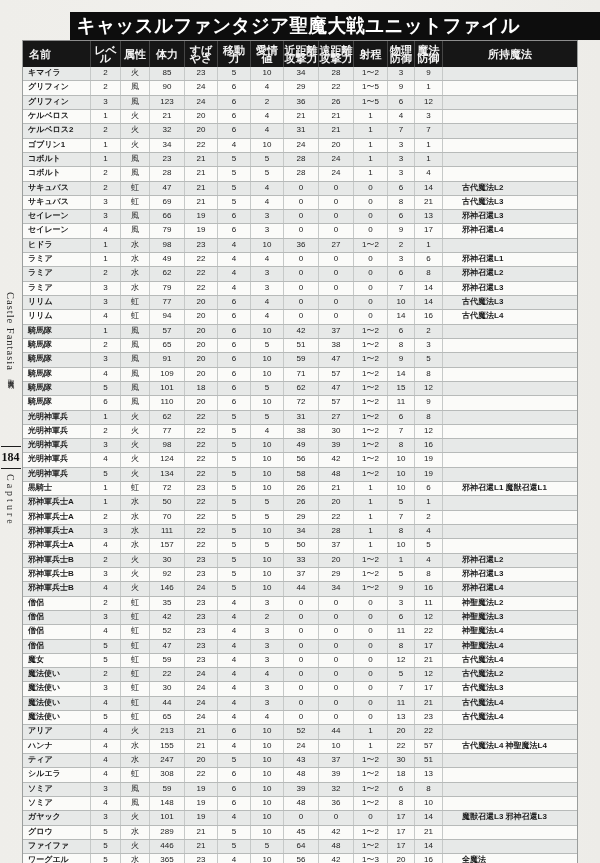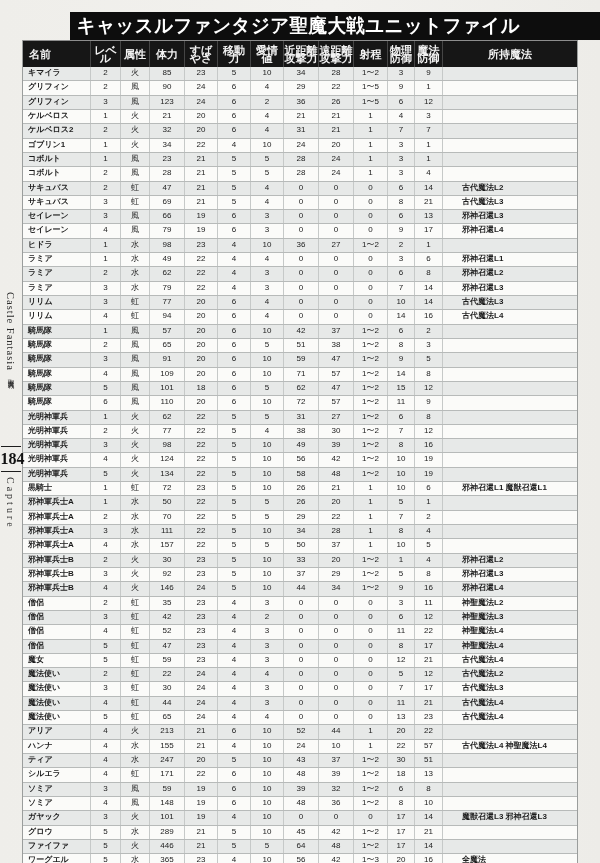--- a/index.html
+++ b/index.html
@@ -66,21 +66,21 @@
     writing-mode:vertical-rl;text-orientation:mixed;
     height:150px;display:flex;align-items:center;
     font-family:"Liberation Serif","DejaVu Serif",serif;color:#2a2a2a;
   }
   .series .en{font-size:10.5px;letter-spacing:1px;}
   .series .jp{font-size:6.5px;margin-top:3px;letter-spacing:1px;font-family:"Liberation Sans","DejaVu Sans",sans-serif;}
   .pageno{
     margin-top:4px;width:20px;text-align:center;
     border-top:1.5px solid #1d1d1d;border-bottom:1.5px solid #1d1d1d;
     font-family:"Liberation Serif","DejaVu Serif",serif;
-    font-size:16px;font-weight:bold;color:#111;padding:3px 0;
+    font-size:12px;font-weight:bold;color:#111;padding:3px 0;
   }
   .capture{
     margin-top:5px;writing-mode:vertical-rl;text-orientation:mixed;
     font-family:"Liberation Serif","DejaVu Serif",serif;
     font-size:10px;letter-spacing:3px;color:#2e2e2e;height:92px;
   }
 </style>
 </head>
 <body>
 
@@ -841,21 +841,21 @@
           <div class="cell num">37</div>
           <div class="cell num">1〜2</div>
           <div class="cell num">30</div>
           <div class="cell num">51</div>
           <div class="cell magic"></div>
         </div>
         <div class="row even">
           <div class="cell name">シルエラ</div>
           <div class="cell num">4</div>
           <div class="cell num">虹</div>
-          <div class="cell num">171</div>
+          <div class="cell num">308</div>
           <div class="cell num">22</div>
           <div class="cell num">6</div>
           <div class="cell num">10</div>
           <div class="cell num">48</div>
           <div class="cell num">39</div>
           <div class="cell num">1〜2</div>
           <div class="cell num">18</div>
           <div class="cell num">13</div>
           <div class="cell magic"></div>
         </div>

